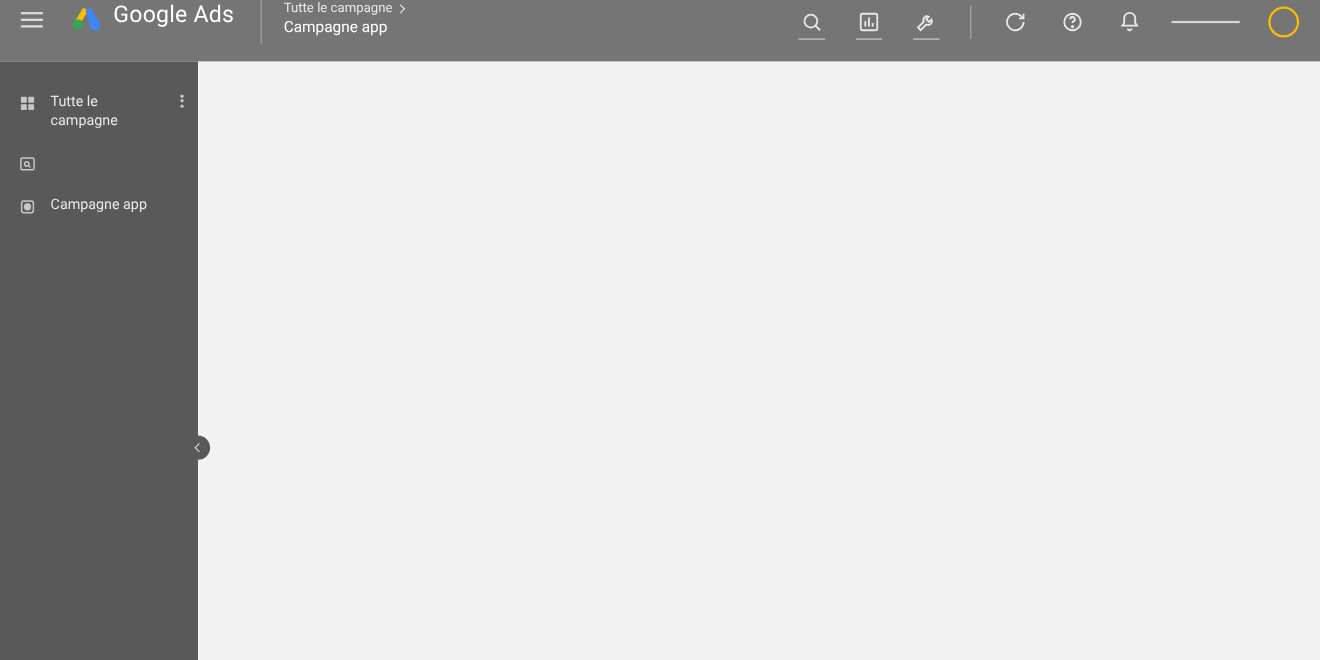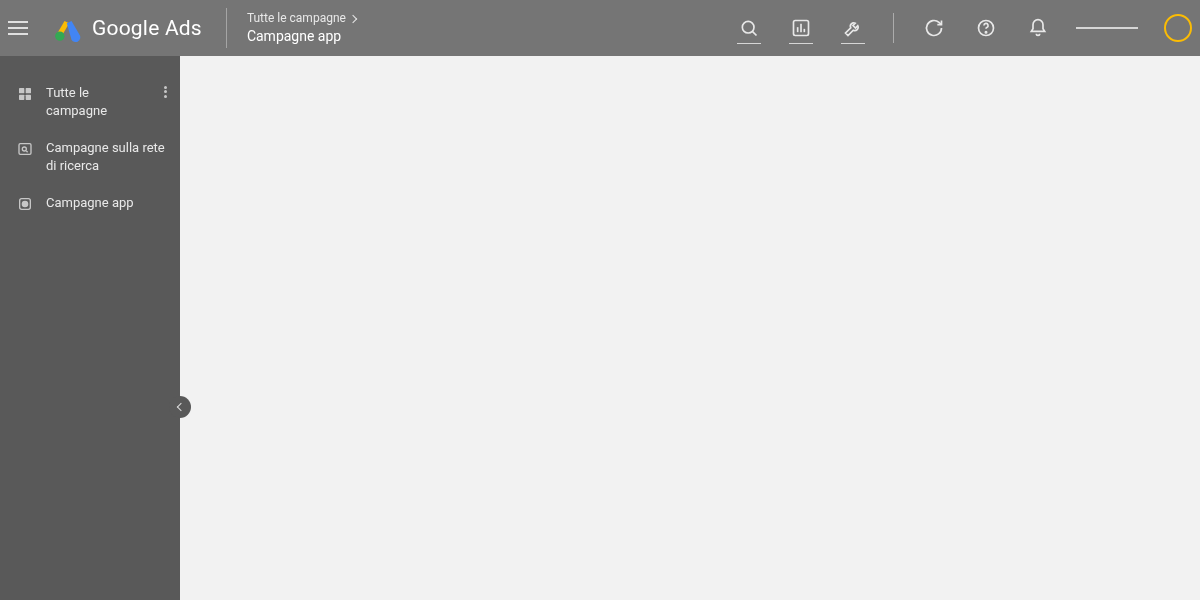--- a/index.html
+++ b/index.html
@@ -7,22 +7,22 @@
       font-family: 'Roboto', 'Arial', sans-serif;
       width: 1200px;
       height: 600px;
       overflow: hidden;
       background: #f2f2f2;
     }
     .topbar {
       height: 56px;
       background: #757575;
       display: flex;
-      align-items: center;
-      padding: 0 0;
+      align-items: flex-start;
+      padding: 0 11px;
       color: #fff;
       position: relative;
     }
     .hamburger {
       width: 36px;
       height: 36px;
       display: flex;
       align-items: center;
       justify-content: center;
       cursor: pointer;
@@ -329,21 +329,20 @@
     </div>
 
     <div class="side-item">
       <div class="side-icon">
         <svg width="16" height="16" viewBox="0 0 24 24" fill="none" stroke="#c7c7c7" stroke-width="2">
           <rect x="3" y="4" width="18" height="16" rx="2"></rect>
             <circle cx="11" cy="12" r="3"></circle>
             <line x1="14" y1="15" x2="16" y2="17"></line>
         </svg>
       </div>
-      <span class="side-label">Campagne sulla rete di ricerca</span>
     </div>
 
 
     <div class="side-item">
       <div class="side-icon">
         <svg width="16" height="16" viewBox="0 0 24 24" fill="none" stroke="#c7c7c7" stroke-width="2">
           <rect x="4" y="4" width="16" height="16" rx="3"></rect>
             <circle cx="12" cy="12" r="4" fill="#c7c7c7"></circle>
         </svg>
       </div>

